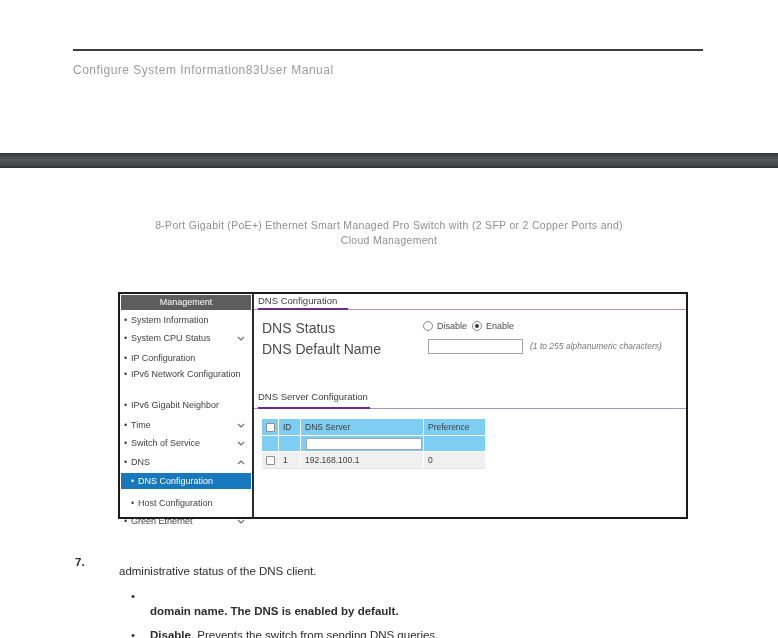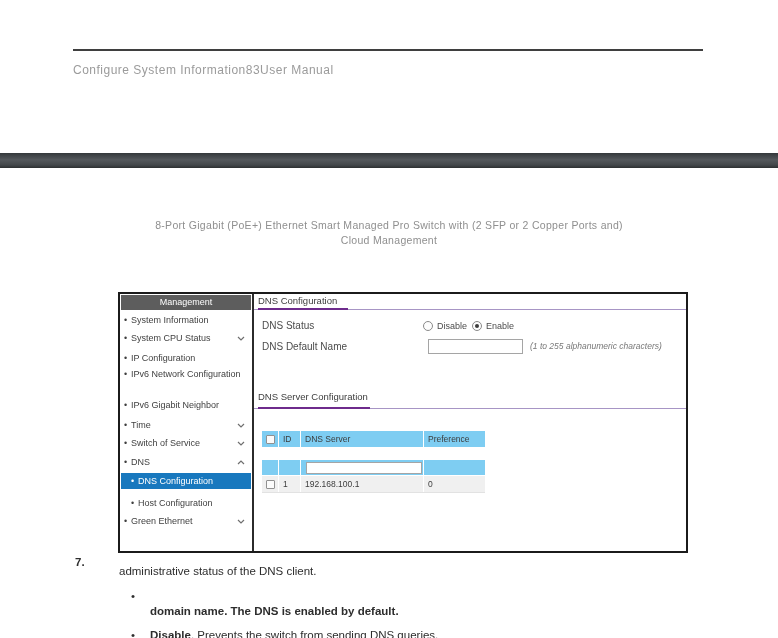--- a/index.html
+++ b/index.html
@@ -12,21 +12,21 @@
   .footer-rule { position:absolute; left:73px; top:49px; width:630px; height:2px; background:#3f3f3f; }
   .footer-row { position:absolute; left:73px; top:63px; width:630px; display:flex; 
     font-size:12px; letter-spacing:0.5px; color:#9b9b9b; }
   
   .page-band { position:absolute; left:0; top:153px; width:778px; height:15px;
     background:linear-gradient(#34383b, #54585c 45%, #43474a 80%, #2c2f31); }
   
   .doc-header { position:absolute; left:0; top:218px; width:778px; text-align:center;
     font-size:10.5px; letter-spacing:0.3px; color:#8f8f8f; line-height:15px; }
   
-  .switch-ui { position:absolute; left:118px; top:292px; width:570px; height:261px;
+  .switch-ui { position:absolute; left:118px; top:292px; width:570px; height:227px;
     border:2px solid #1b1b1b; background:#fff; }
   .ui-inner { position:absolute; inset:0; font-size:9px; color:#3f3f3f; }
   .sb-divider { position:absolute; left:132px; top:0; bottom:0; width:2px; background:#2b2b2b; }
   .sb-title { position:absolute; left:1px; top:1px; width:130px; height:15px; background:#5d5d5d;
     color:#ffffff; text-align:center; line-height:15px; font-size:9px; }
   .s-item { position:absolute; left:1px; width:130px; display:flex; align-items:flex-start;
     line-height:14px; height:14px; padding-left:3px; cursor:default; }
   .s-item .bullet { width:7px; flex:0 0 7px; color:#3f3f3f; font-size:9px; }
   .s-item .chev { margin-left:auto; margin-right:6px; align-self:center; }
   .s-item.two-line { height:26px; line-height:12px; }
@@ -35,33 +35,33 @@
   .s-item.selected .bullet { color:#ffffff; }
   .si-0 { top:19px; }  .si-1 { top:37px; }  .si-2 { top:57px; }  .si-3 { top:74px; }
   .si-4 { top:104px; } .si-5 { top:124px; } .si-6 { top:142px; } .si-7 { top:161px; }
   .si-8 { top:179px; } .si-9 { top:202px; } .si-10 { top:220px; }
   .ui-h { position:absolute; left:138px; font-size:9.5px; color:#3d3d3d; }
   .h1-t { top:1px; } .h2-t { top:97px; }
   .u-thin { position:absolute; left:134px; width:432px; height:1px; background:#a795c5; }
   .u-thick { position:absolute; height:2px; background:#6e2b8c; }
   .u1-thin { top:15px; } .u1-thick { top:14px; left:138px; width:90px; }
   .u2-thin { top:114px; } .u2-thick { top:113px; left:138px; width:112px; }
-  .ui-label { position:absolute; left:142px; font-size:10px; color:#4c4c4c; }
+  .ui-label { position:absolute; left:142px; font-size:14px; color:#4c4c4c; }
   .radio { position:absolute; width:10px; height:10px; border:1px solid #8a8a8a; border-radius:50%;
     background:#fdfdfd; }
   .radio .dot { position:absolute; left:2px; top:2px; width:4px; height:4px; border-radius:50%; background:#3c3c3c; }
   .radio-label { position:absolute; font-size:9px; color:#4c4c4c; }
   .txt-input { position:absolute; border:1px solid #a5a5a5; background:#fff; font-size:9px; padding:0 2px;
     font-family:"Liberation Sans", sans-serif; }
   .dn-input { left:308px; top:45px; width:95px; height:15px; }
   .hint { position:absolute; left:410px; top:47px; font-size:8.5px; font-style:italic; color:#787878; }
   
   .dns-table { position:absolute; left:142px; top:125px; width:223px; font-size:8.5px; }
   .t-row { display:flex; width:223px; }
-  .t-row.head, .t-row.addrow { background:#7ecdf2;margin-top:12px; }
+  .t-row.head, .t-row.addrow { background:#7ecdf2; }
   .t-row.head { height:17px; }
   .t-row.addrow { height:16px; }
   .t-row.data { height:17px; background:#f0f0f0; border-bottom:1px solid #e2e2e2; }
   .t-row { border-bottom:1px solid #ffffff; }
   .t-cell { border-right:1px solid #ffffff; display:flex; align-items:center; padding-left:4px; color:#3c3c3c; }
   .c-sel { width:17px; flex:0 0 17px; justify-content:center; padding-left:0; }
   .c-id { width:22px; flex:0 0 22px; }
   .c-srv { width:123px; flex:0 0 123px; }
   .c-pref { width:61px; flex:0 0 61px; border-right:none; }
   .checkbox { width:9px; height:9px; border:1px solid #909090; background:#fbfbfb; border-radius:1px; }

